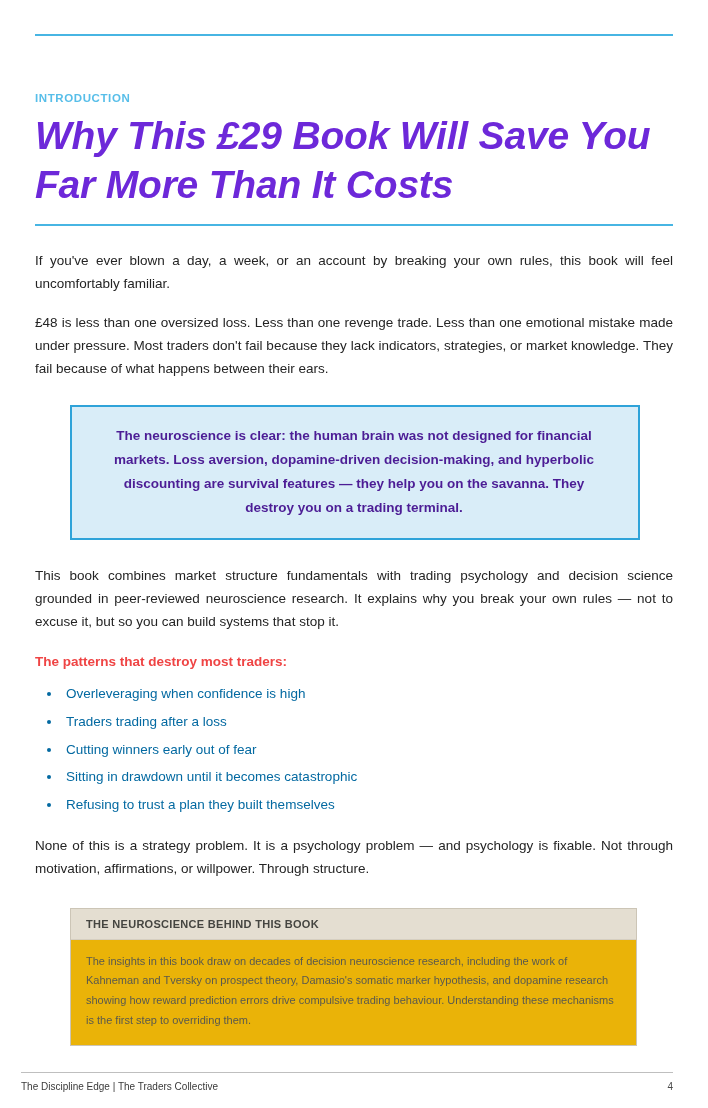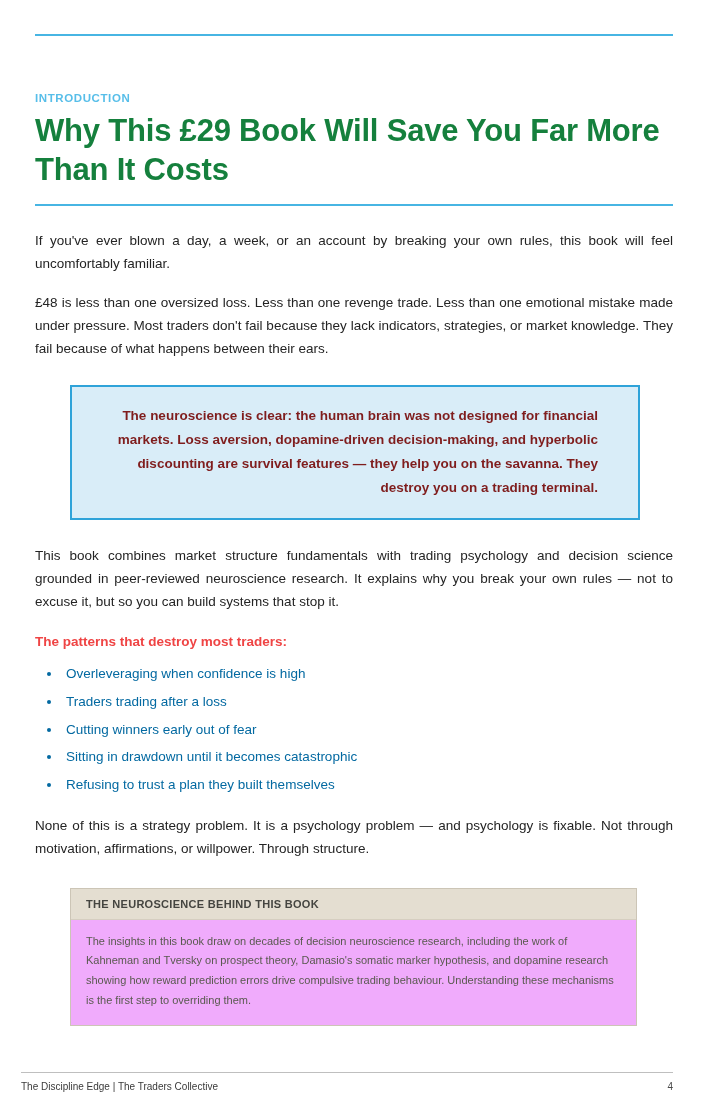--- a/index.html
+++ b/index.html
@@ -6,35 +6,35 @@
   html,body { background:#ffffff; }
   body { font-family:"Liberation Sans","DejaVu Sans",sans-serif; }
   .page { position:relative; width:708px; height:1108px; background:#ffffff; overflow:hidden; }
 
   .top-rule { position:absolute; top:34px; left:35px; width:638px; height:2px; background:#47B5E3; }
 
   .content { padding:92px 35px 0 35px; }
 
   .kicker { color:#57BEE9; font-size:11.5px; font-weight:bold; letter-spacing:0.6px; margin-bottom:8px; }
 
-  .title { font-size:31px; font-weight:bold; color:#15803d; line-height:1.25; letter-spacing:-0.2px; }
+  .title { font-size:39px; font-weight:bold; color:#6d28d9; line-height:1.25; letter-spacing:-0.2px;font-style:italic; }
 
   .title-rule { height:2px; background:#47B5E3; margin:14px 0 23px 0; }
 
   .body { font-size:13.5px; color:#242424; line-height:1.72; text-align:justify; margin-bottom:16px; }
 
   .callout { background:#D9EDF8; border:2px solid #2FA3D9; margin:24px 0 24px 35px; width:570px; padding:17px 40px 17px 38px; }
-  .callout-text { font-size:13.5px; font-weight:bold; color:#7f1d1d; line-height:1.8; text-align:right; }
+  .callout-text { font-size:13.5px; font-weight:bold; color:#4c1d95; line-height:1.8; text-align:center; }
 
   .list-heading { font-size:13.5px; font-weight:bold; color:#ef4444; margin:21px 0 15px 0; }
 
   ul.bullets { margin:0 0 20px 27px; list-style:disc; }
   ul.bullets li { font-size:13.5px; color:#0369a1; line-height:1.45; margin-bottom:8px; padding-left:4px; }
 
-  .infobox { margin:27px 0 0 35px; width:567px; border:1px solid #CCC5B6; background:#f0abfc; }
+  .infobox { margin:27px 0 0 35px; width:567px; border:1px solid #CCC5B6; background:#eab308; }
   .infobox-header { background:#E4DED1; border-bottom:1px solid #D5CEC0; padding:9px 15px; font-size:11px; font-weight:bold; color:#454540; letter-spacing:0.3px; }
   .infobox-body { padding:12px 16px 14px 15px; font-size:11px; color:#59594F; line-height:1.8; text-align:left; }
 
   .footer { position:absolute; left:21px; right:35px; bottom:16px; border-top:1px solid #BFBFBF; padding-top:8px; display:flex; justify-content:space-between; align-items:baseline; font-size:10px; color:#3A3A3A; }
   .footer .page-num { color:#4a4a4a; }
 </style>
 </head>
 <body>
 
 <div class="page">

